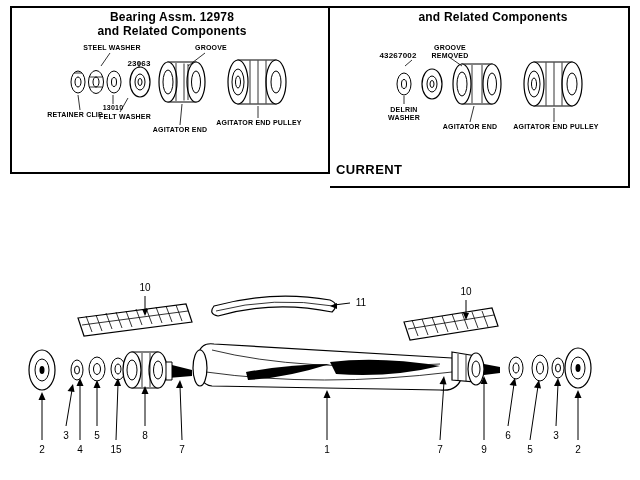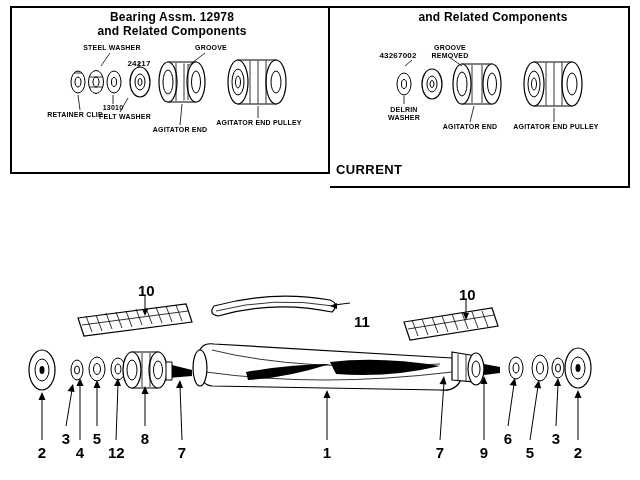--- a/index.html
+++ b/index.html
@@ -35,22 +35,22 @@
     white-space:pre-line;
   }
   .current{
     position:absolute;
     font-size:13px;
     font-weight:bold;
     letter-spacing:.4px;
   }
   .num{
     position:absolute;
-    font-size:15px;
-    font-weight:bold;
+    font-size:10px;
+    font-weight:normal;
     text-align:center;
   }
   svg{position:absolute;left:0;top:0;}
   .ln{stroke:#000;stroke-width:1;fill:none;}
   .thin{stroke:#000;stroke-width:.8;fill:none;}
   .fillw{fill:#fff;stroke:#000;stroke-width:1.2;}
   .fillw2{fill:#fff;stroke:#000;stroke-width:1;}
   .fillk{fill:#000;}
 </style>
 </head>
@@ -291,45 +291,45 @@
 
       <path class="ln" d="M556 426 L558 384"></path>
       <path class="fillk" d="M558 378 l-4 8 l7 0 Z"></path>
 
       <path class="ln" d="M578 440 L578 396"></path>
       <path class="fillk" d="M578 390 l-3.5 8 l7 0 Z"></path>
     </g>
   </svg>
 
   <div class="lbl" style="left:76px;top:44px;width:72px;">STEEL WASHER</div>
-  <div class="lbl" style="left:118px;top:60px;width:42px;font-size:8px;">24217</div>
+  <div class="lbl" style="left:118px;top:60px;width:42px;font-size:8px;">23063</div>
   <div class="lbl" style="left:190px;top:44px;width:42px;">GROOVE</div>
   <div class="lbl" style="left:38px;top:111px;width:74px;">RETAINER CLIP</div>
   <div class="lbl" style="left:96px;top:104px;width:34px;">13010</div>
   <div class="lbl" style="left:96px;top:113px;width:58px;">FELT WASHER</div>
   <div class="lbl" style="left:140px;top:126px;width:80px;">AGITATOR END</div>
   <div class="lbl" style="left:204px;top:119px;width:110px;">AGITATOR END PULLEY</div>
 
   <div class="lbl" style="left:368px;top:52px;width:60px;font-size:8px;">43267002</div>
   <div class="lbl" style="left:424px;top:44px;width:52px;">GROOVE
 REMOVED</div>
   <div class="lbl" style="left:380px;top:106px;width:48px;">DELRIN
 WASHER</div>
   <div class="lbl" style="left:430px;top:123px;width:80px;">AGITATOR END</div>
   <div class="lbl" style="left:500px;top:123px;width:112px;">AGITATOR END PULLEY</div>
 
   <div class="num" style="left:138px;top:282px;width:14px;">10</div>
-  <div class="num" style="left:354px;top:313px;width:14px;text-align:center;">11</div>
+  <div class="num" style="left:354px;top:297px;width:14px;text-align:center;">11</div>
   <div class="num" style="left:459px;top:286px;width:14px;">10</div>
 
   <div class="num" style="left:35px;top:444px;width:14px;">2</div>
   <div class="num" style="left:59px;top:430px;width:14px;">3</div>
   <div class="num" style="left:73px;top:444px;width:14px;">4</div>
   <div class="num" style="left:90px;top:430px;width:14px;">5</div>
-  <div class="num" style="left:108px;top:444px;width:16px;">12</div>
+  <div class="num" style="left:108px;top:444px;width:16px;">15</div>
   <div class="num" style="left:138px;top:430px;width:14px;">8</div>
   <div class="num" style="left:175px;top:444px;width:14px;">7</div>
   <div class="num" style="left:320px;top:444px;width:14px;">1</div>
   <div class="num" style="left:433px;top:444px;width:14px;">7</div>
   <div class="num" style="left:477px;top:444px;width:14px;">9</div>
   <div class="num" style="left:501px;top:430px;width:14px;">6</div>
   <div class="num" style="left:523px;top:444px;width:14px;">5</div>
   <div class="num" style="left:549px;top:430px;width:14px;">3</div>
   <div class="num" style="left:571px;top:444px;width:14px;">2</div>
 

